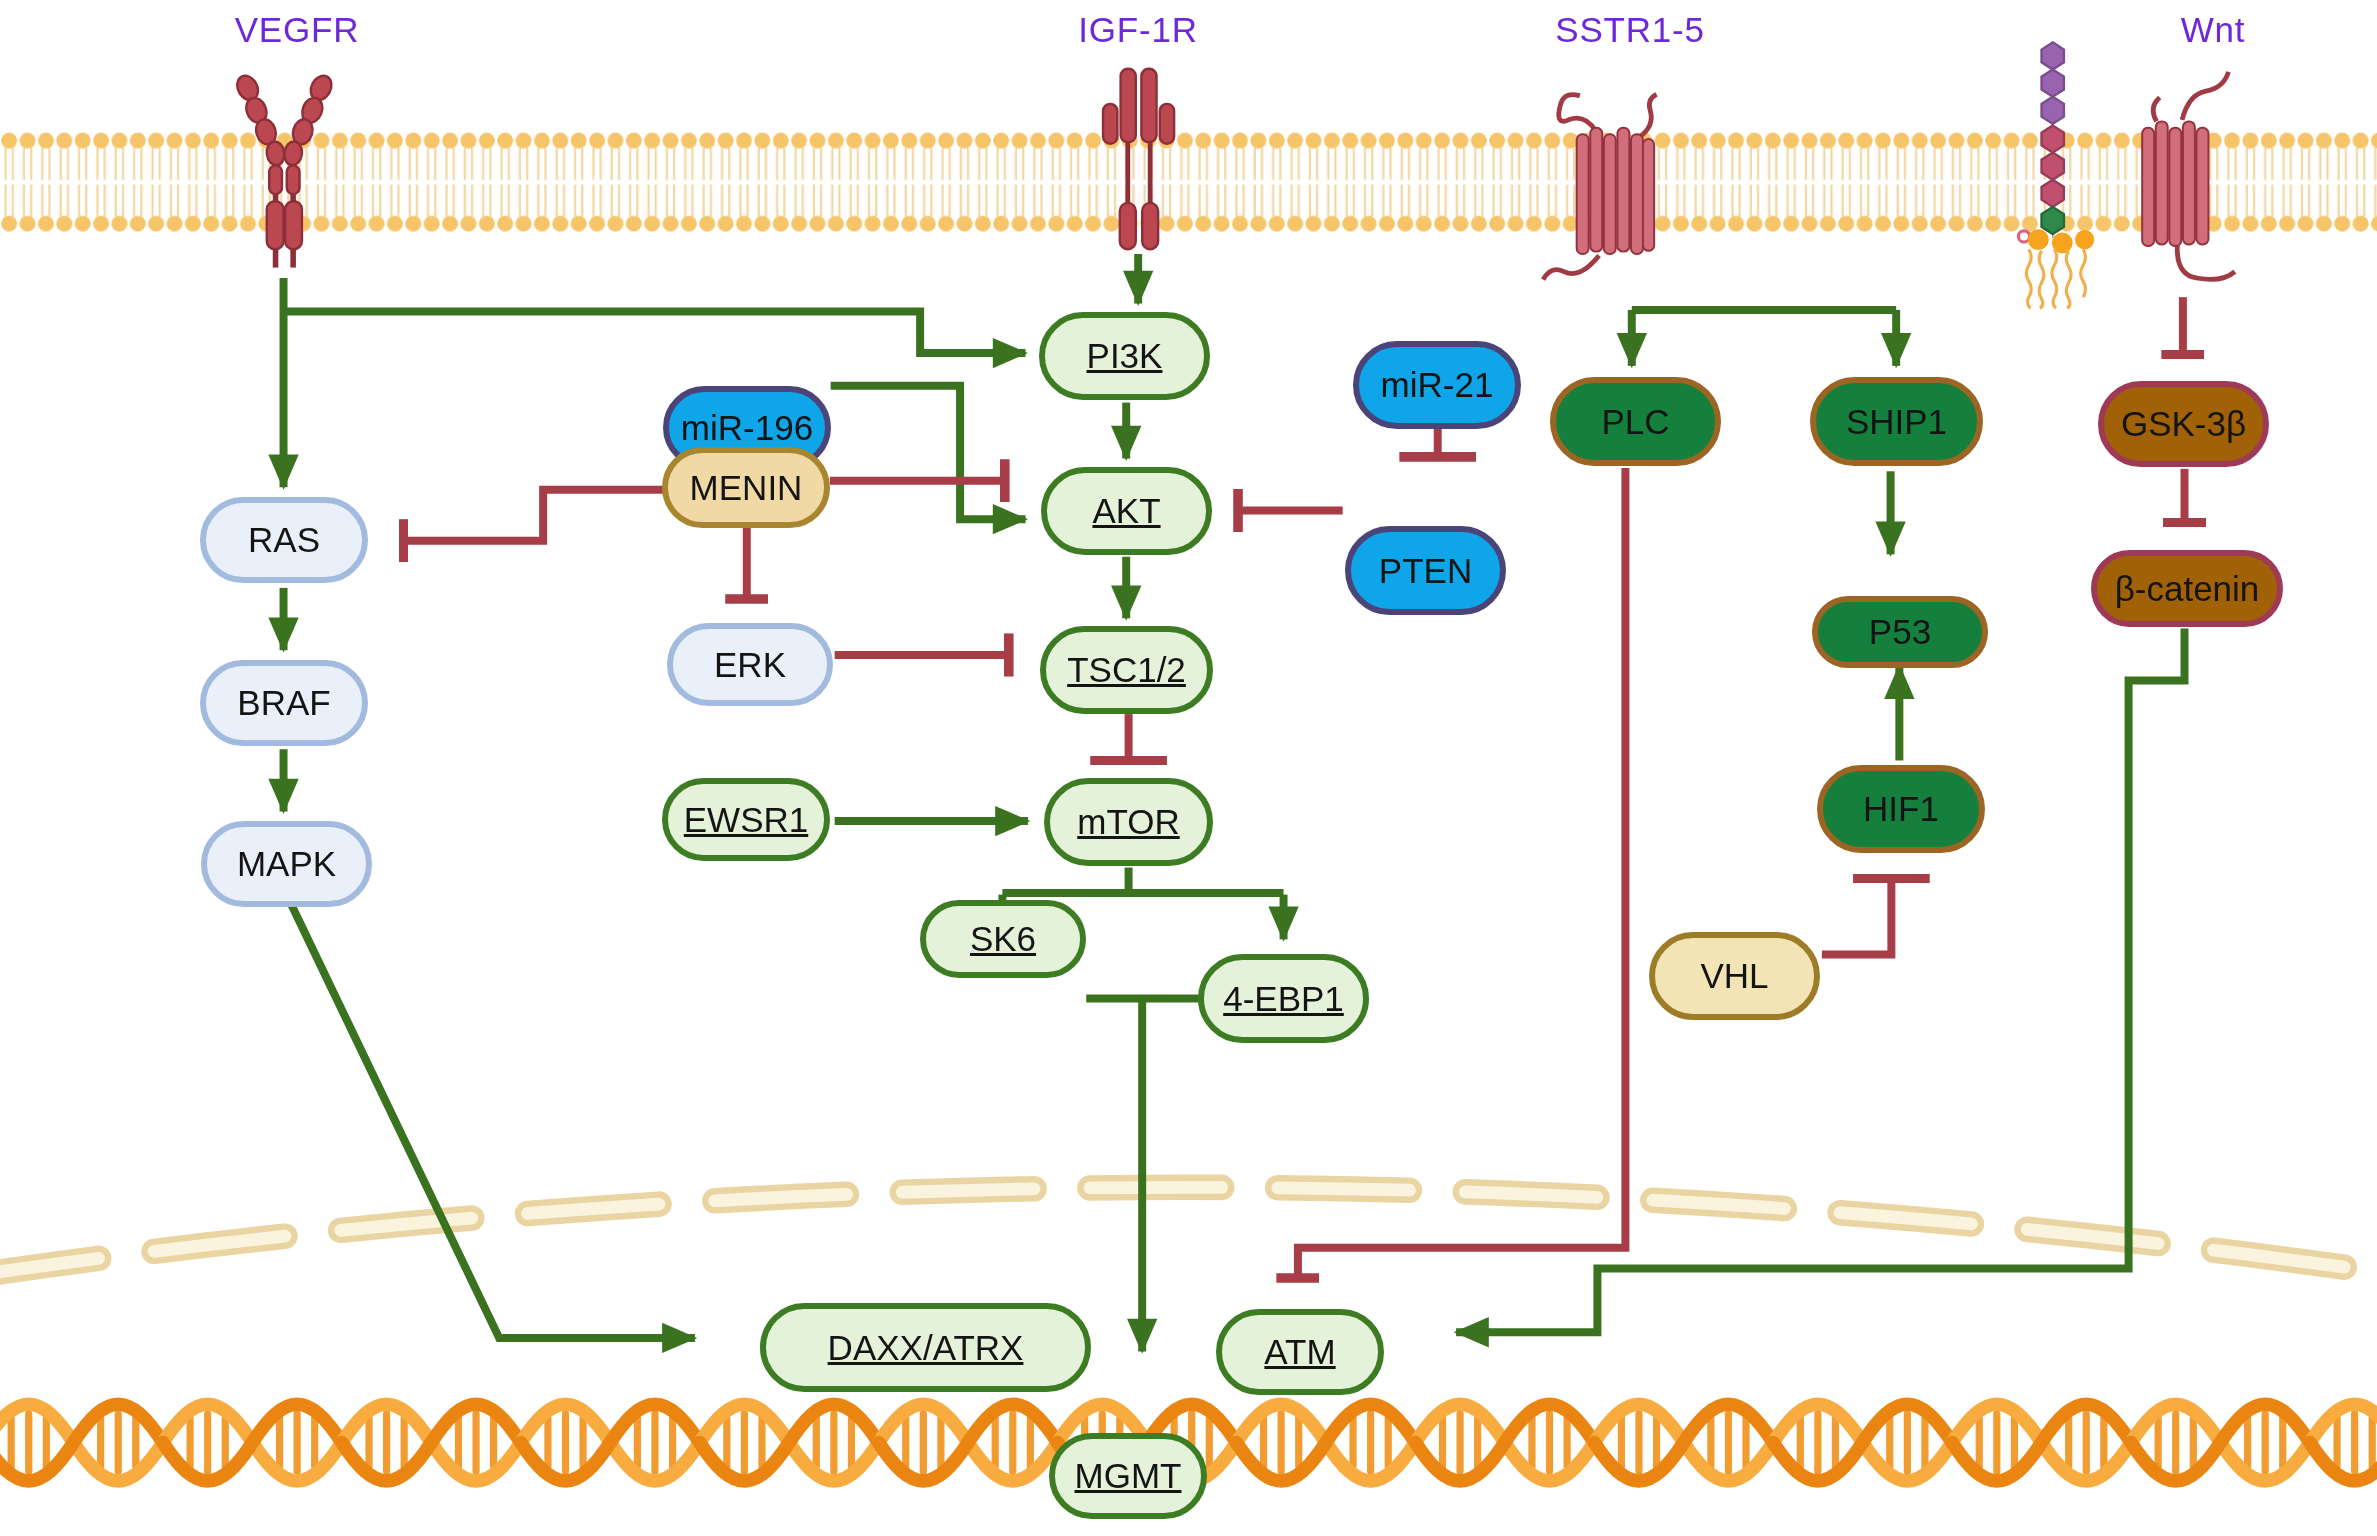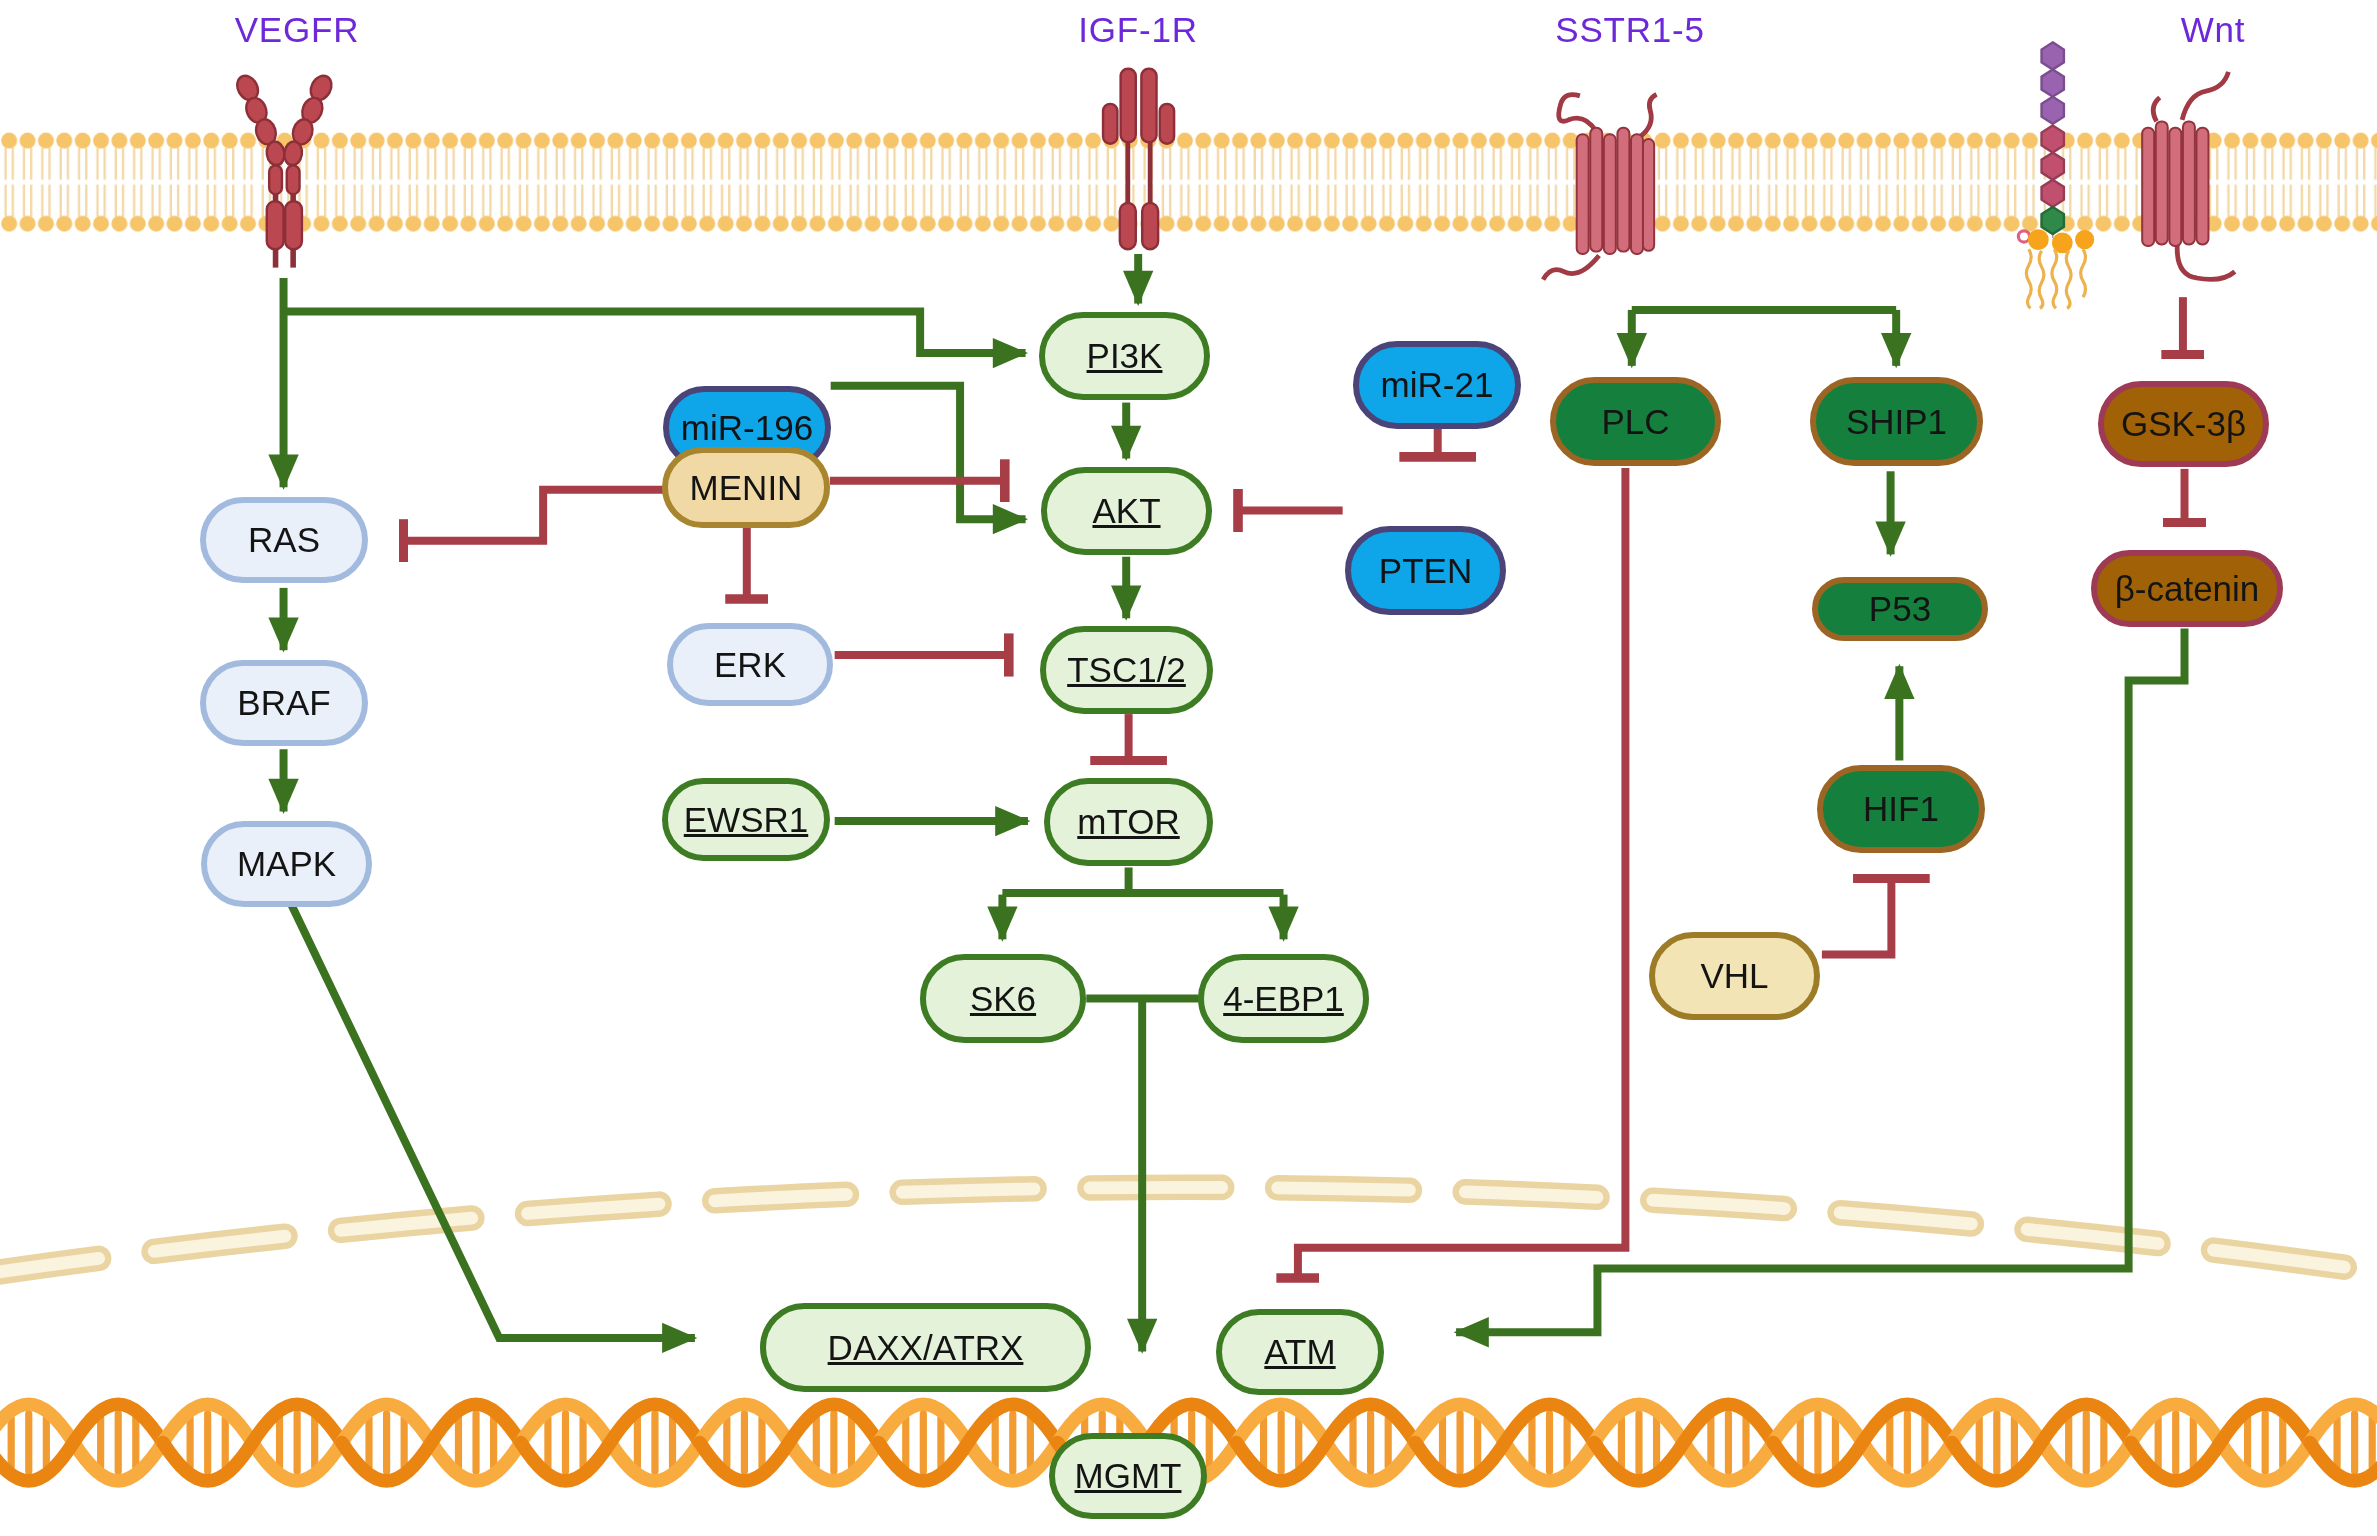--- a/index.html
+++ b/index.html
@@ -206,27 +206,27 @@
 <div class="pill blue" style="left:200px;top:660px;width:168px;height:86px">BRAF</div>
 <div class="pill blue" style="left:201px;top:821px;width:171px;height:86px">MAPK</div>
 <div class="pill purple" style="left:663px;top:345px;width:168px;height:83px">miR-196</div>
 <div class="pill gold" style="left:662px;top:447px;width:168px;height:81px">MENIN</div>
 <div class="pill blue" style="left:667px;top:623px;width:166px;height:83px">ERK</div>
 <div class="pill green" style="left:662px;top:778px;width:168px;height:83px">EWSR1</div>
 <div class="pill green" style="left:1039px;top:312px;width:171px;height:88px">PI3K</div>
 <div class="pill green" style="left:1041px;top:467px;width:171px;height:88px">AKT</div>
 <div class="pill green" style="left:1040px;top:626px;width:173px;height:88px">TSC1/2</div>
 <div class="pill green" style="left:1044px;top:778px;width:169px;height:88px">mTOR</div>
-<div class="pill green" style="left:920px;top:954px;width:166px;height:89px">SK6</div>
+<div class="pill green" style="left:920px;top:900px;width:166px;height:78px">SK6</div>
 <div class="pill green" style="left:1198px;top:954px;width:171px;height:89px">4-EBP1</div>
 <div class="pill purple" style="left:1353px;top:300px;width:168px;height:88px">miR-21</div>
 <div class="pill purple" style="left:1345px;top:485px;width:161px;height:89px">PTEN</div>
 <div class="pill peach" style="left:1550px;top:377px;width:171px;height:89px">PLC</div>
 <div class="pill peach" style="left:1810px;top:377px;width:173px;height:89px">SHIP1</div>
-<div class="pill peach" style="left:1812px;top:577px;width:176px;height:64px">P53</div>
+<div class="pill peach" style="left:1812px;top:596px;width:176px;height:72px">P53</div>
 <div class="pill peach" style="left:1817px;top:765px;width:168px;height:88px">HIF1</div>
 <div class="pill goldlt" style="left:1649px;top:932px;width:171px;height:88px">VHL</div>
 <div class="pill pink" style="left:2098px;top:381px;width:171px;height:86px">GSK-3β</div>
 <div class="pill pink" style="left:2091px;top:550px;width:192px;height:77px">β-catenin</div>
 <div class="pill green" style="left:760px;top:1303px;width:331px;height:89px">DAXX/ATRX</div>
 <div class="pill green" style="left:1216px;top:1309px;width:168px;height:86px">ATM</div>
 <div class="pill green" style="left:1049px;top:1433px;width:158px;height:86px">MGMT</div>
 
 </div>
 

